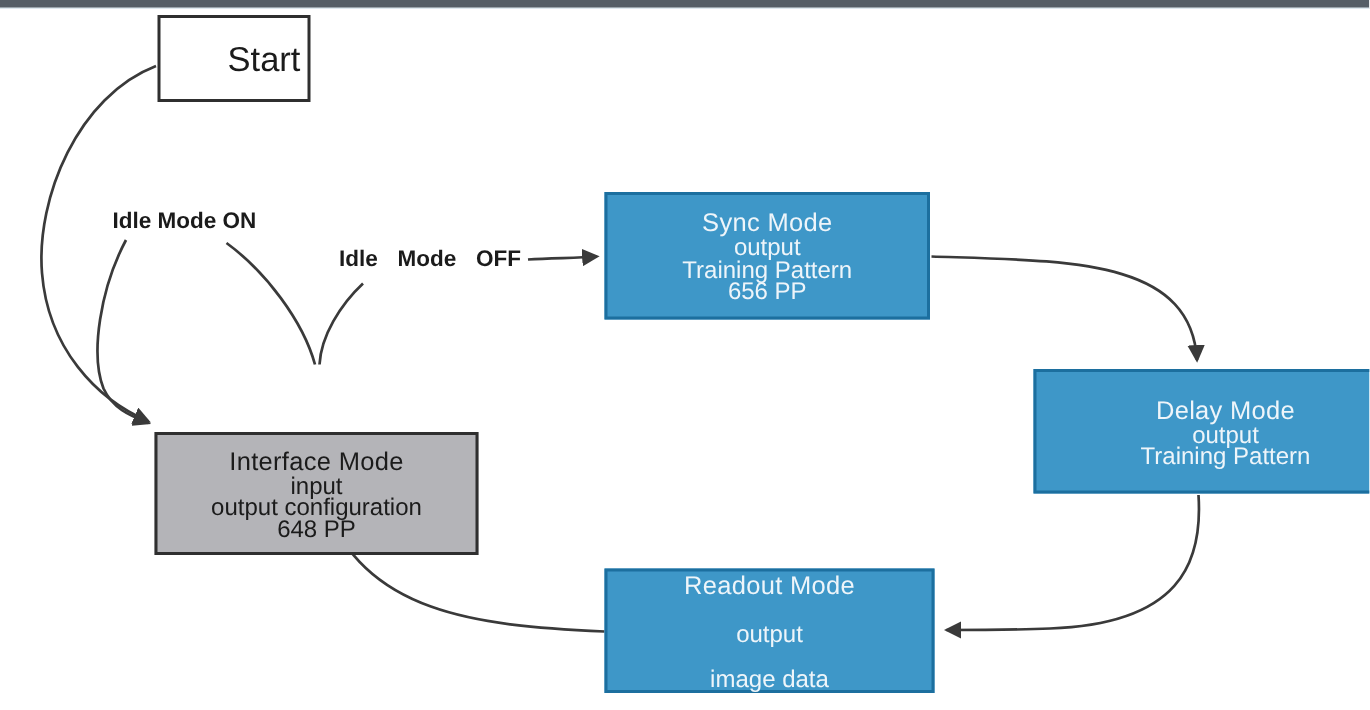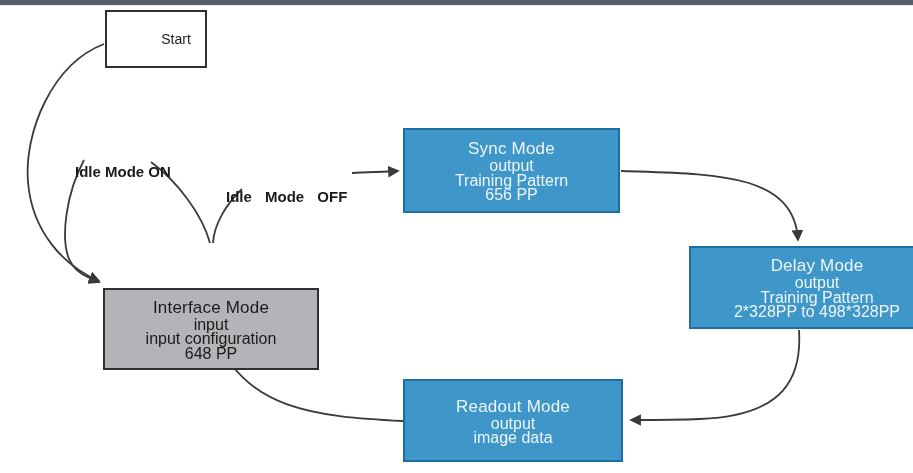--- a/index.html
+++ b/index.html
@@ -59,35 +59,34 @@
   .start-box {
     position: absolute;
     left: 105px; top: 10px;
     width: 102px; height: 58px;
     box-sizing: border-box;
     background: #ffffff;
     border: 2px solid #2f2f2f;
     display: flex;
     align-items: center;
     justify-content: center;
-    font-size: 14px;
+    font-size: 23px;
     color: #1b1b1b;
     padding-left: 40px;
   }
   #interface-box { left: 103px; top: 243px; width: 216px; height: 82px; margin-top: 45px; }
   #sync-box      { left: 403px; top: 128px; width: 217px; height: 85px; }
   #delay-box     { left: 689px; top: 246px; width: 256px; height: 83px; }
-  #readout-box   { left: 403px; top: 379px; width: 220px; height: 83px; }
+  #readout-box   { left: 403px; top: 379px; width: 220px; height: 83px; gap: 16px; }
   .edge-label {
     position: absolute;
     font-size: 15px;
     font-weight: 600;
     color: #1b1b1b;
     white-space: nowrap;
-    margin-top: 24px;
   }
   #idle-on-label  { left: 75px;  top: 139px; }
   #idle-off-label { left: 226px; top: 164px; word-spacing: 9px; text-align: right; }
 </style>
 </head>
 <body>
 
 <div id="stage">
 
   <div class="top-bar"></div>
@@ -118,36 +117,35 @@
     </g>
   </svg>
 
   <div class="start-box">
     <span>Start</span>
   </div>
 
   <div id="interface-box" class="mode-box gray-box">
     <div class="box-title">Interface Mode</div>
     <div class="box-line">input</div>
-    <div class="box-line">input configuration</div>
+    <div class="box-line">output configuration</div>
     <div class="box-line">648 PP</div>
   </div>
 
   <div id="sync-box" class="mode-box blue-box">
     <div class="box-title">Sync Mode</div>
     <div class="box-line">output</div>
     <div class="box-line">Training Pattern</div>
     <div class="box-line">656 PP</div>
   </div>
 
   <div id="delay-box" class="mode-box blue-box">
     <div class="box-title">Delay Mode</div>
     <div class="box-line">output</div>
     <div class="box-line">Training Pattern</div>
-    <div class="box-line">2*328PP to 498*328PP</div>
   </div>
 
   <div id="readout-box" class="mode-box blue-box">
     <div class="box-title">Readout Mode</div>
     <div class="box-line">output</div>
     <div class="box-line">image data</div>
   </div>
 
   <div id="idle-on-label" class="edge-label">Idle Mode ON</div>
   <div id="idle-off-label" class="edge-label">Idle Mode OFF</div>

